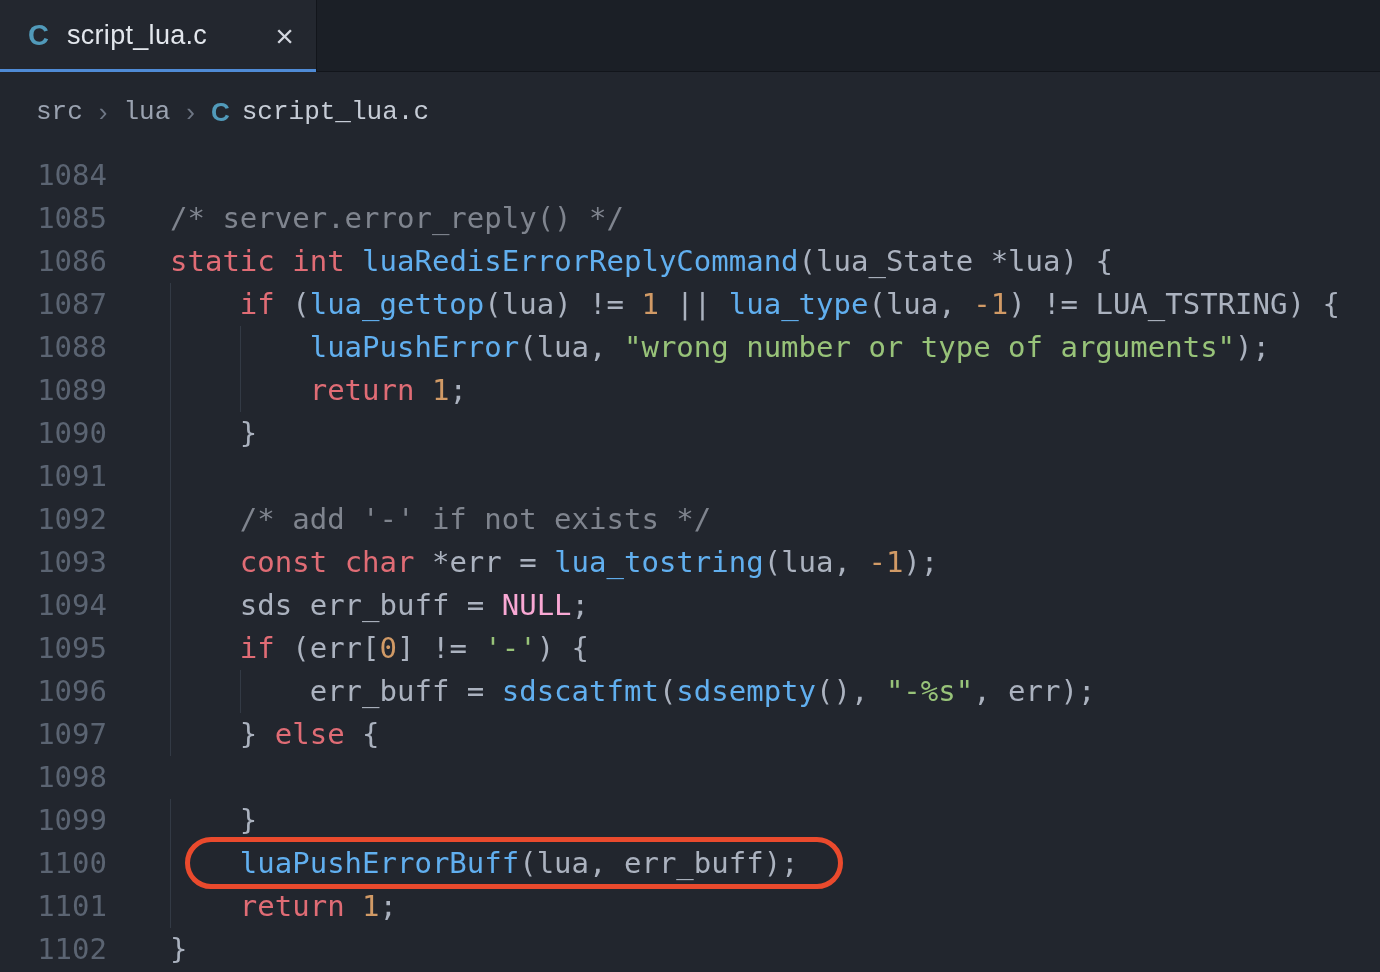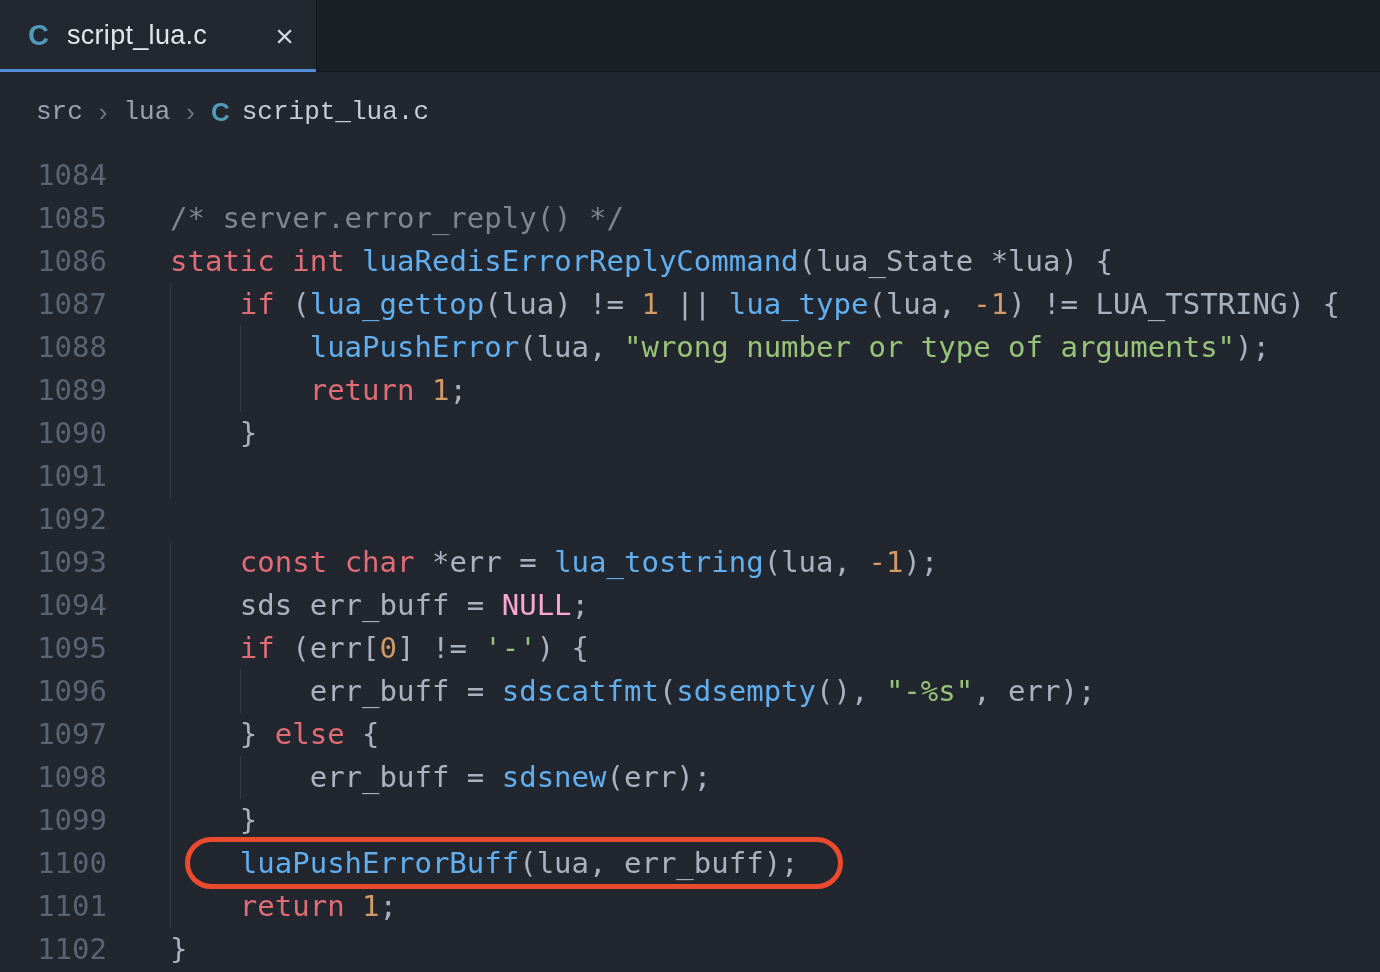--- a/index.html
+++ b/index.html
@@ -107,20 +107,21 @@
       <div class="row">
         <span class="ln">1090</span>
         <span class="code"><span class="guide" style="left: 0ch;"></span><span style="color: rgb(171, 178, 191);">    }</span></span>
       </div>
       <div class="row">
         <span class="ln">1091</span>
         <span class="code"><span class="guide" style="left: 0ch;"></span></span>
       </div>
       <div class="row">
         <span class="ln">1092</span>
+        <span class="code"><span class="guide" style="left: 0ch;"></span><span style="color: rgb(171, 178, 191);">    </span><span style="color: rgb(127, 132, 142);">/* add '-' if not exists */</span></span>
       </div>
       <div class="row">
         <span class="ln">1093</span>
         <span class="code"><span class="guide" style="left: 0ch;"></span><span style="color: rgb(171, 178, 191);">    </span><span style="color: rgb(224, 108, 117);">const</span><span style="color: rgb(171, 178, 191);"> </span><span style="color: rgb(224, 108, 117);">char</span><span style="color: rgb(171, 178, 191);"> *err = </span><span style="color: rgb(97, 175, 239);">lua_tostring</span><span style="color: rgb(171, 178, 191);">(lua, </span><span style="color: rgb(209, 154, 102);">-1</span><span style="color: rgb(171, 178, 191);">);</span></span>
       </div>
       <div class="row">
         <span class="ln">1094</span>
         <span class="code"><span class="guide" style="left: 0ch;"></span><span style="color: rgb(171, 178, 191);">    sds err_buff = </span><span style="color: #f9a8d4;">NULL</span><span style="color: rgb(171, 178, 191);">;</span></span>
       </div>
       <div class="row">
@@ -130,21 +131,20 @@
       <div class="row">
         <span class="ln">1096</span>
         <span class="code"><span class="guide" style="left: 0ch;"></span><span class="guide" style="left: 4ch;"></span><span style="color: rgb(171, 178, 191);">        err_buff = </span><span style="color: rgb(97, 175, 239);">sdscatfmt</span><span style="color: rgb(171, 178, 191);">(</span><span style="color: rgb(97, 175, 239);">sdsempty</span><span style="color: rgb(171, 178, 191);">(), </span><span style="color: rgb(152, 195, 121);">"-%s"</span><span style="color: rgb(171, 178, 191);">, err);</span></span>
       </div>
       <div class="row">
         <span class="ln">1097</span>
         <span class="code"><span class="guide" style="left: 0ch;"></span><span style="color: rgb(171, 178, 191);">    } </span><span style="color: rgb(224, 108, 117);">else</span><span style="color: rgb(171, 178, 191);"> {</span></span>
       </div>
       <div class="row">
         <span class="ln">1098</span>
-        <span class="code"><span class="guide" style="left: 0ch;"></span><span class="guide" style="left: 4ch;"></span><span style="color: rgb(171, 178, 191);">        err_buff = </span><span style="color: rgb(97, 175, 239);">sdsnew</span><span style="color: rgb(171, 178, 191);">(err);</span></span>
       </div>
       <div class="row">
         <span class="ln">1099</span>
         <span class="code"><span class="guide" style="left: 0ch;"></span><span style="color: rgb(171, 178, 191);">    }</span></span>
       </div>
       <div class="row">
         <span class="ln">1100</span>
         <span class="code"><span class="guide" style="left: 0ch;"></span><span style="color: rgb(171, 178, 191);">    </span><span style="color: rgb(97, 175, 239);">luaPushErrorBuff</span><span style="color: rgb(171, 178, 191);">(lua, err_buff);</span><span class="annotation"></span></span>
       </div>
       <div class="row">

